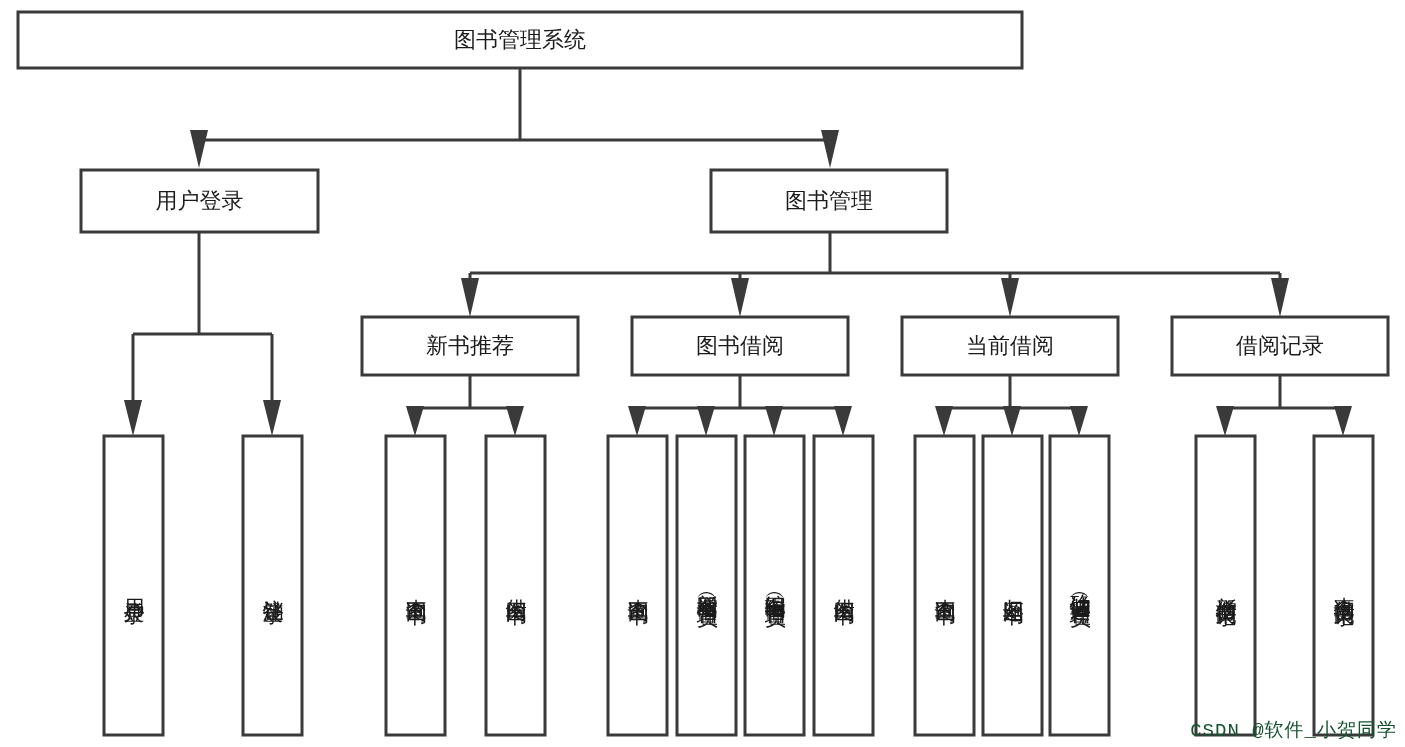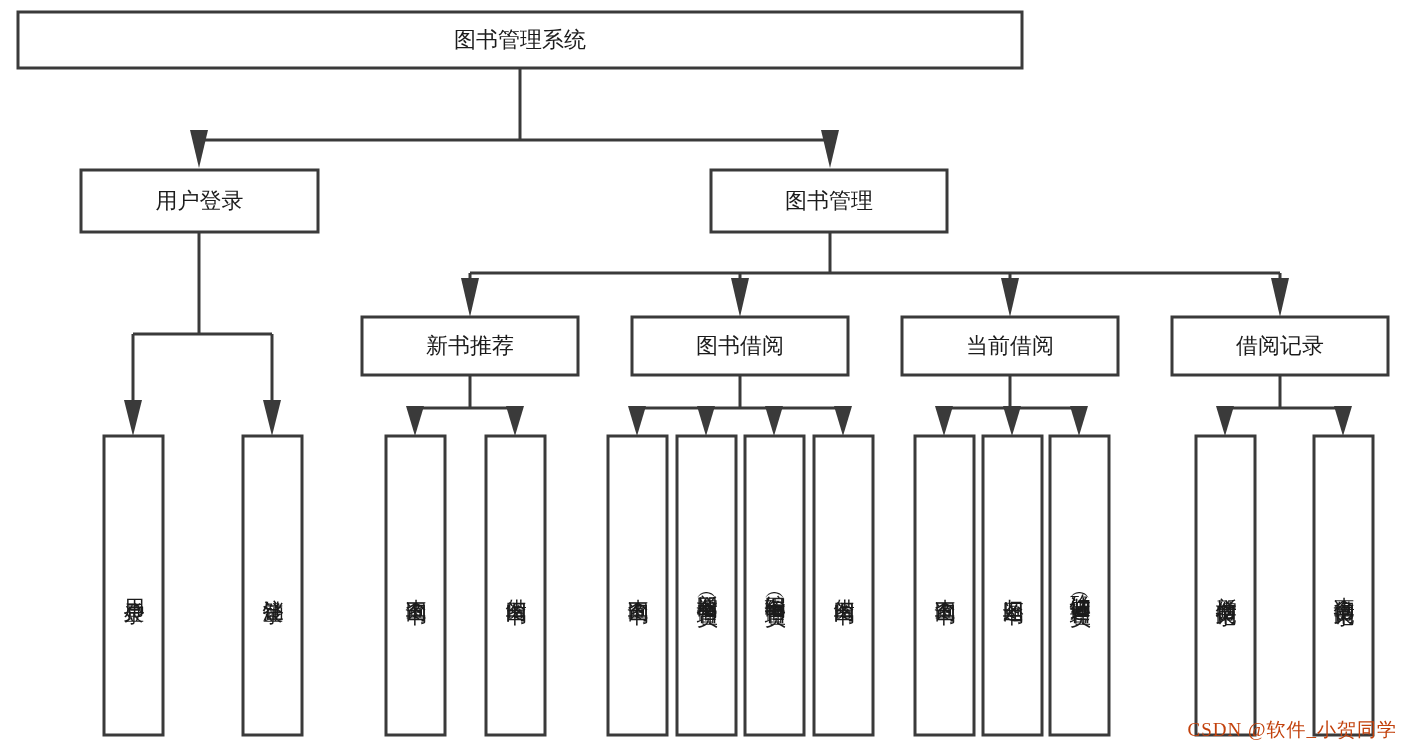--- a/index.html
+++ b/index.html
@@ -59,23 +59,23 @@
     line-height: 1.12;
     letter-spacing: 2px;
     color: #1b1b1b;
     white-space: nowrap;
     pointer-events: none;
   }
   .watermark {
     position: absolute;
     right: 8px;
     bottom: 4px;
-    font-family: Liberation Serif, serif;
+    font-family: Liberation Mono, monospace;
     font-size: 19px;
-    color: #c2410c;
+    color: #14532d;
     letter-spacing: 1px;
     white-space: nowrap;
   }
 </style>
 </head>
 <body>
 
 <div id="diagram-root">
 
   <svg class="diagram" viewBox="0 0 1405 747">

